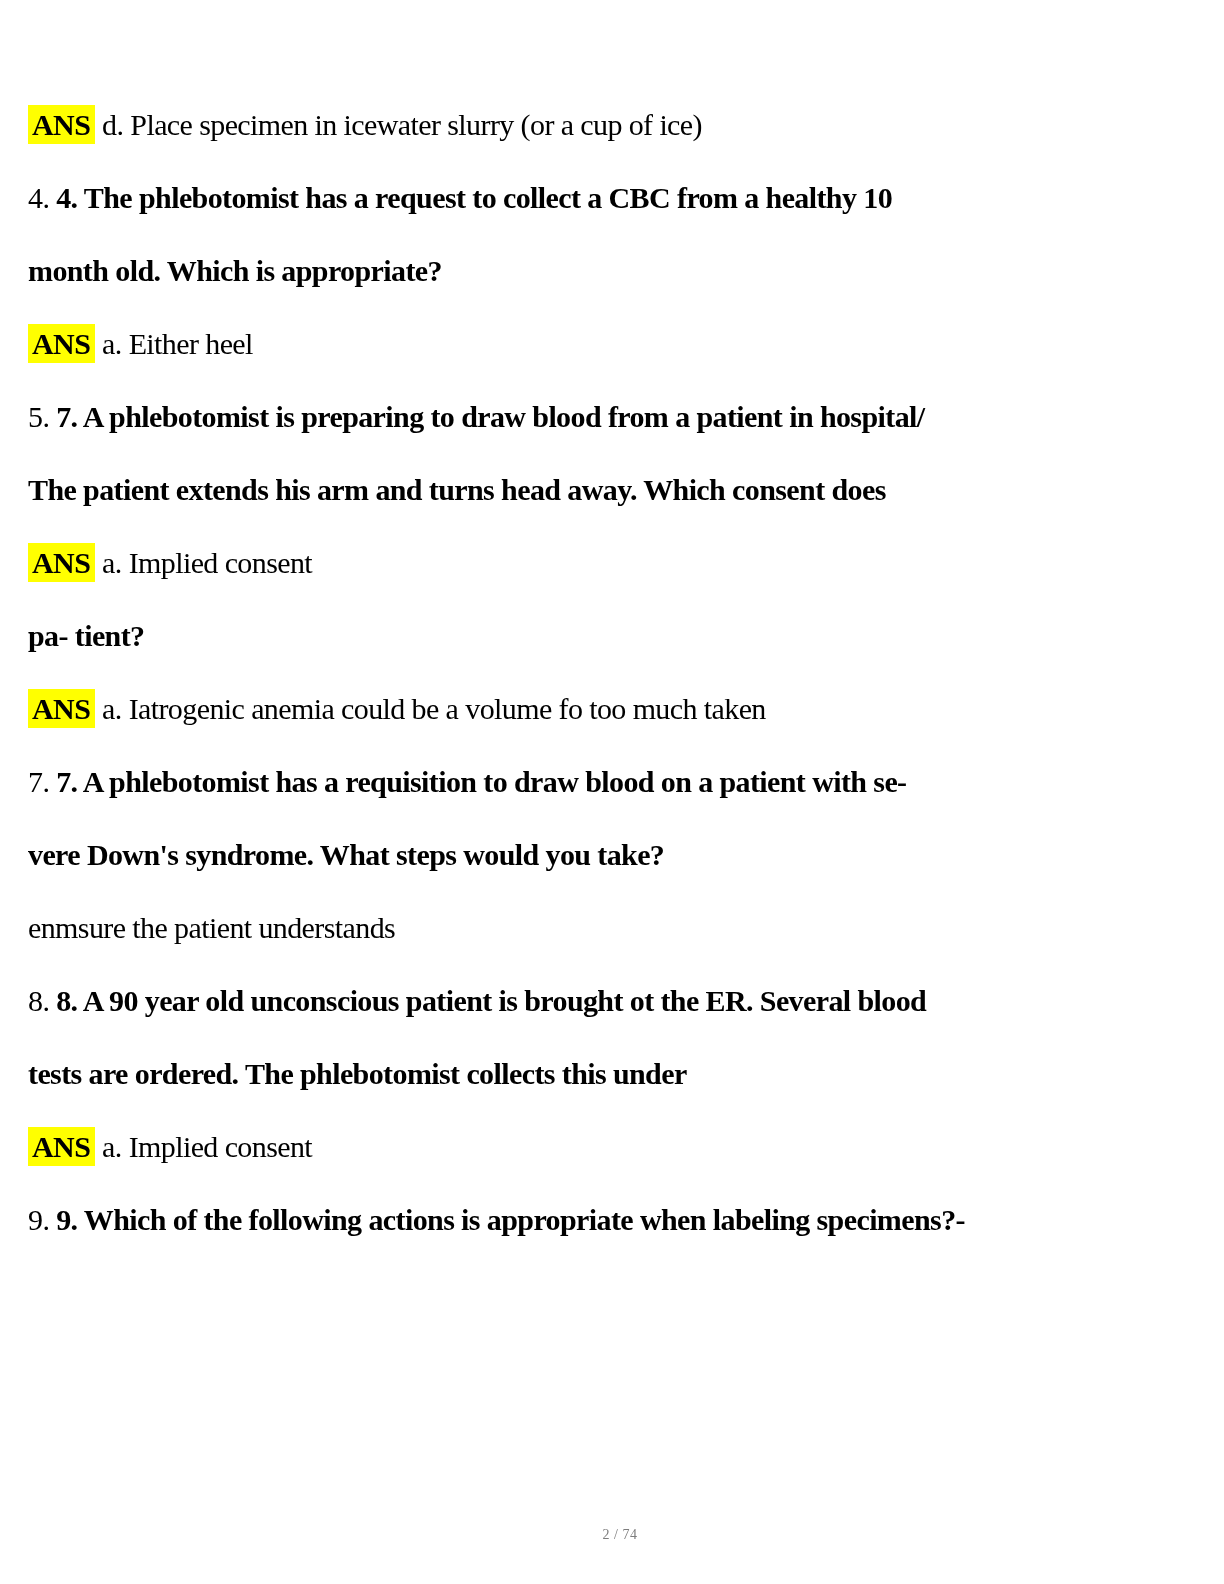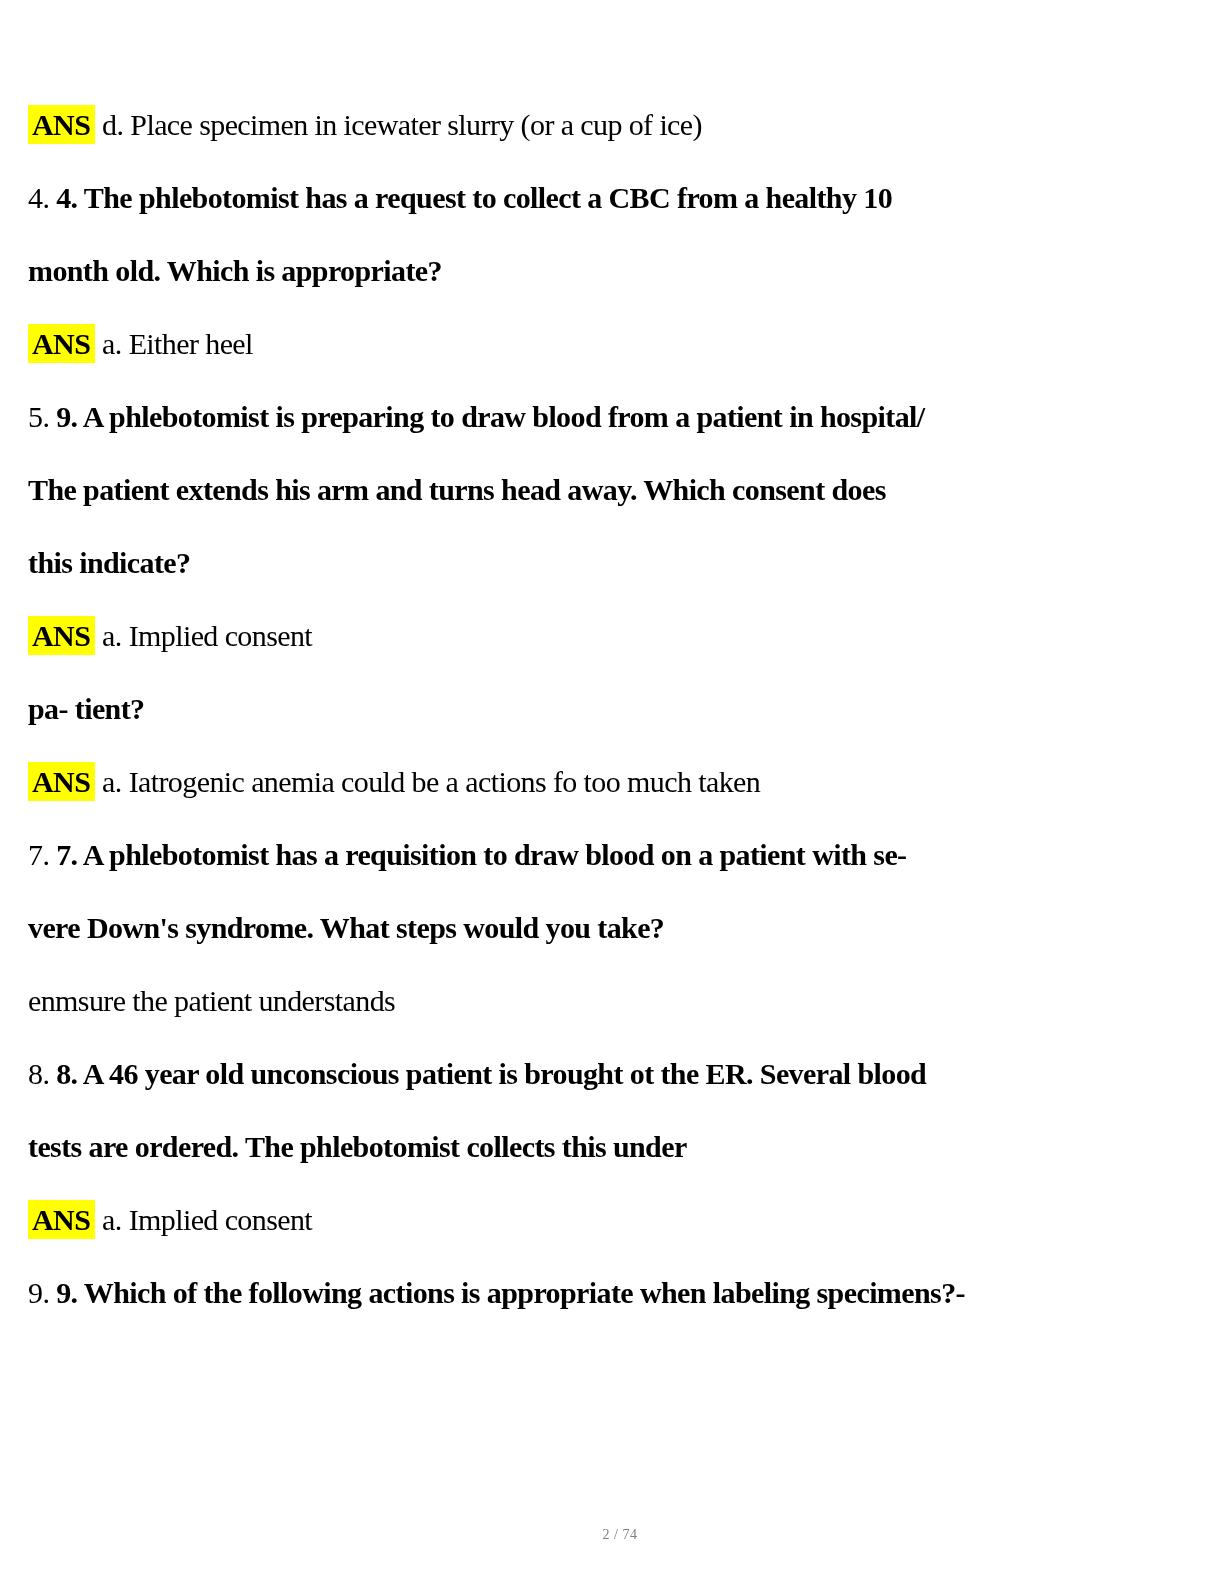--- a/index.html
+++ b/index.html
@@ -53,28 +53,27 @@
 </style>
 </head>
 <body>
 
 <div class="page">
   <div class="content">
     <div class="line"><span class="ans">ANS</span><span class="seg-reg"> d. Place specimen in icewater slurry (or a cup of ice)</span><span class="seg-bold"></span></div>
     <div class="line"><span class="seg-reg">4. </span><span class="seg-bold">4. The phlebotomist has a request to collect a CBC from a healthy 10</span></div>
     <div class="line"><span class="seg-reg"></span><span class="seg-bold">month old. Which is appropriate?</span></div>
     <div class="line"><span class="ans">ANS</span><span class="seg-reg"> a. Either heel</span><span class="seg-bold"></span></div>
-    <div class="line"><span class="seg-reg">5. </span><span class="seg-bold">9. A phlebotomist is preparing to draw blood from a patient in hospital/</span></div>
+    <div class="line"><span class="seg-reg">5. </span><span class="seg-bold">7. A phlebotomist is preparing to draw blood from a patient in hospital/</span></div>
     <div class="line"><span class="seg-reg"></span><span class="seg-bold">The patient extends his arm and turns head away. Which consent does</span></div>
-    <div class="line"><span class="seg-reg"></span><span class="seg-bold">this indicate?</span></div>
     <div class="line"><span class="ans">ANS</span><span class="seg-reg"> a. Implied consent</span><span class="seg-bold"></span></div>
     <div class="line"><span class="seg-reg"></span><span class="seg-bold">pa- tient?</span></div>
-    <div class="line"><span class="ans">ANS</span><span class="seg-reg"> a. Iatrogenic anemia could be a actions fo too much taken</span><span class="seg-bold"></span></div>
+    <div class="line"><span class="ans">ANS</span><span class="seg-reg"> a. Iatrogenic anemia could be a volume fo too much taken</span><span class="seg-bold"></span></div>
     <div class="line"><span class="seg-reg">7. </span><span class="seg-bold">7. A phlebotomist has a requisition to draw blood on a patient with se-</span></div>
     <div class="line"><span class="seg-reg"></span><span class="seg-bold">vere Down's syndrome. What steps would you take?</span></div>
     <div class="line"><span class="seg-reg">enmsure the patient understands</span><span class="seg-bold"></span></div>
-    <div class="line"><span class="seg-reg">8. </span><span class="seg-bold">8. A 46 year old unconscious patient is brought ot the ER. Several blood</span></div>
+    <div class="line"><span class="seg-reg">8. </span><span class="seg-bold">8. A 90 year old unconscious patient is brought ot the ER. Several blood</span></div>
     <div class="line"><span class="seg-reg"></span><span class="seg-bold">tests are ordered. The phlebotomist collects this under</span></div>
     <div class="line"><span class="ans">ANS</span><span class="seg-reg"> a. Implied consent</span><span class="seg-bold"></span></div>
     <div class="line"><span class="seg-reg">9. </span><span class="seg-bold">9. Which of the following actions is appropriate when labeling specimens?-</span></div>
   </div>
   <div class="footer">2 / 74</div>
 </div>
 
 </body></html>

